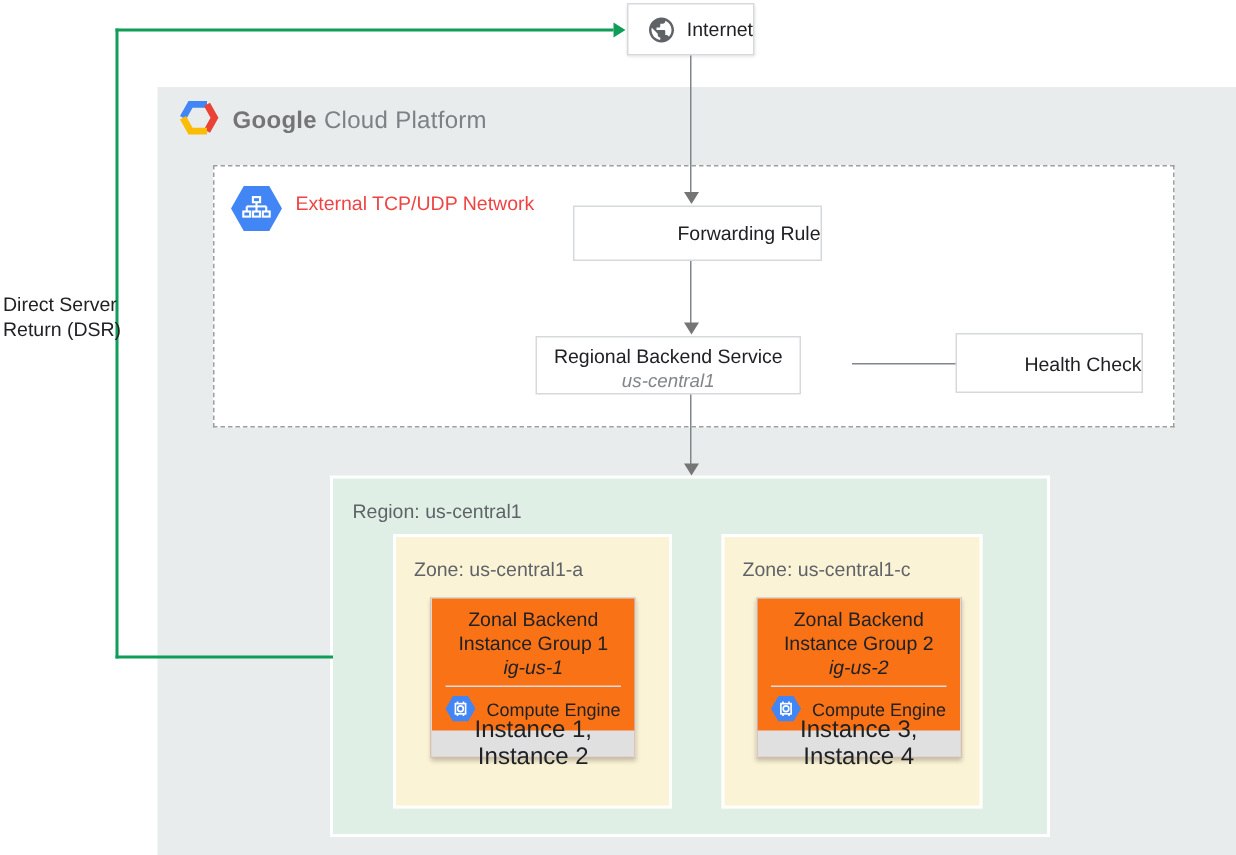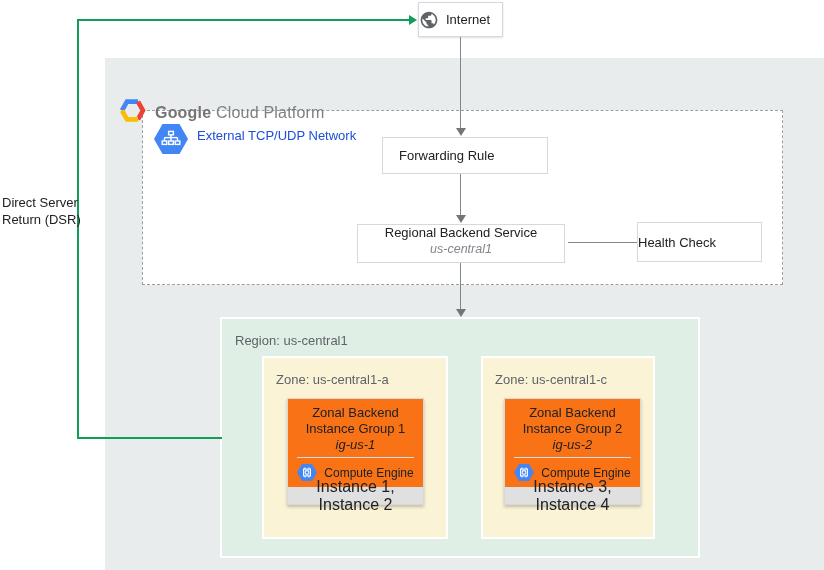--- a/index.html
+++ b/index.html
@@ -2,41 +2,41 @@
 <html><head>
 <meta charset="utf-8">
 <style>
   * { margin:0; padding:0; box-sizing:border-box; }
   html,body { background:#ffffff; font-family:"Liberation Sans", sans-serif; }
   #canvas { position:relative; width:824px; height:570px; background:#ffffff; overflow:hidden; }
 
   
   .node {
     position:absolute; background:#ffffff; border:1px solid #d6d9dc;
-    display:flex; align-items:center; justify-content:flex-start;
+    display:flex; align-items:center; justify-content:flex-end;
     font-size:13px; color:#202124; text-align:center;
   }
 
   
   .gcp-container { position:absolute; left:105px; top:58px; width:719px; height:512px; background:#e8eced; }
-  .gcp-logo { position:absolute; left:119px; top:67px; display:flex; align-items:center; gap:9px;margin-top:32px; }
+  .gcp-logo { position:absolute; left:119px; top:67px; display:flex; align-items:center; gap:9px; }
   .gcp-logo-text { font-size:16px; color:#757575; letter-spacing:.2px; }
   .gcp-logo-text .g1 { font-weight:700; }
   .gcp-logo-text .g2 { font-weight:400; color:#7d8084; }
 
   
   .lb-boundary { position:absolute; left:142px; top:110px; width:641px; height:175px; background:#ffffff; border:1px dashed #9e9e9e; }
-  .lb-title { position:absolute; left:197px; top:127px; font-size:13px; line-height:17px; color:#1d4ed8; }
+  .lb-title { position:absolute; left:197px; top:127px; font-size:13px; line-height:17px; color:#ef4444; }
   .lb-icon { position:absolute; left:154px; top:124px; }
 
   
   .internet-box { left:418px; top:2px; width:85px; height:35px; gap:7px; box-shadow:0 1px 2px rgba(0,0,0,.12); }
 
   .fw-rule { left:382px; top:137px; width:166px; height:37px;padding-left:16px; }
-  .rbs { left:357px; top:224px; width:208px; height:39px; flex-direction:column; line-height:16px; }
+  .rbs { left:357px; top:224px; width:177px; height:39px; flex-direction:column; line-height:16px; }
   .rbs .sub { font-style:italic; font-size:12.5px; color:#80868b; }
   .health { left:637px; top:222px; width:125px; height:40px; }
 
   
   .region { position:absolute; left:220px; top:317px; width:480px; height:241px; background:#e0efe6; border:2px solid #ffffff; }
   .region-label, .zone-label { position:absolute; font-size:13px; color:#5f6368; }
   .region-label { left:235px; top:333px; }
   .zone { position:absolute; top:356px; height:183px; background:#fbf3d6; border:2px solid #ffffff; }
   .zone-a { left:262px; width:186px; }
   .zone-c { left:481px; width:174px; }

